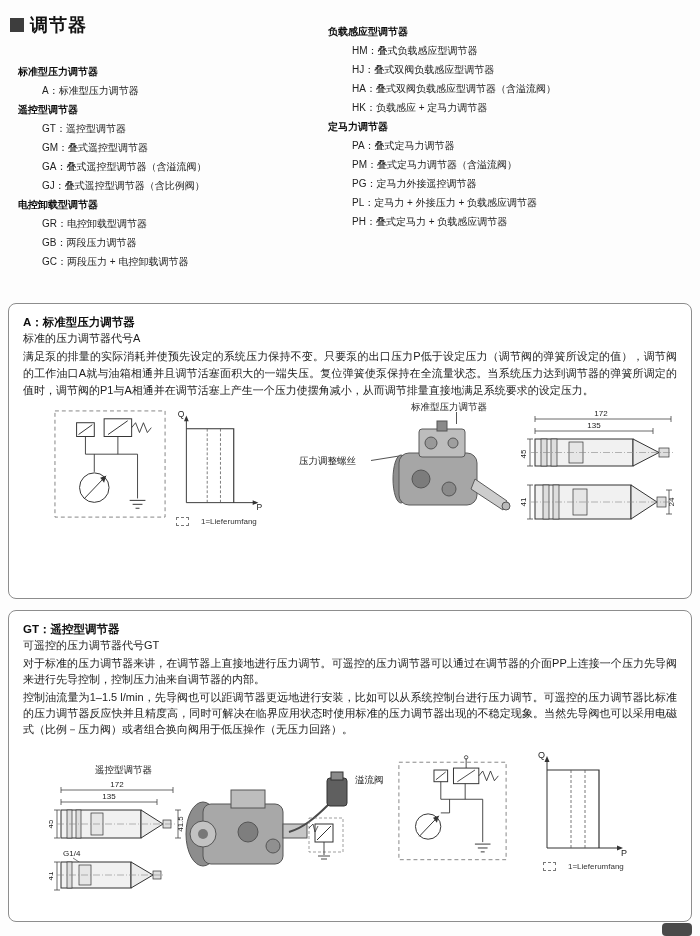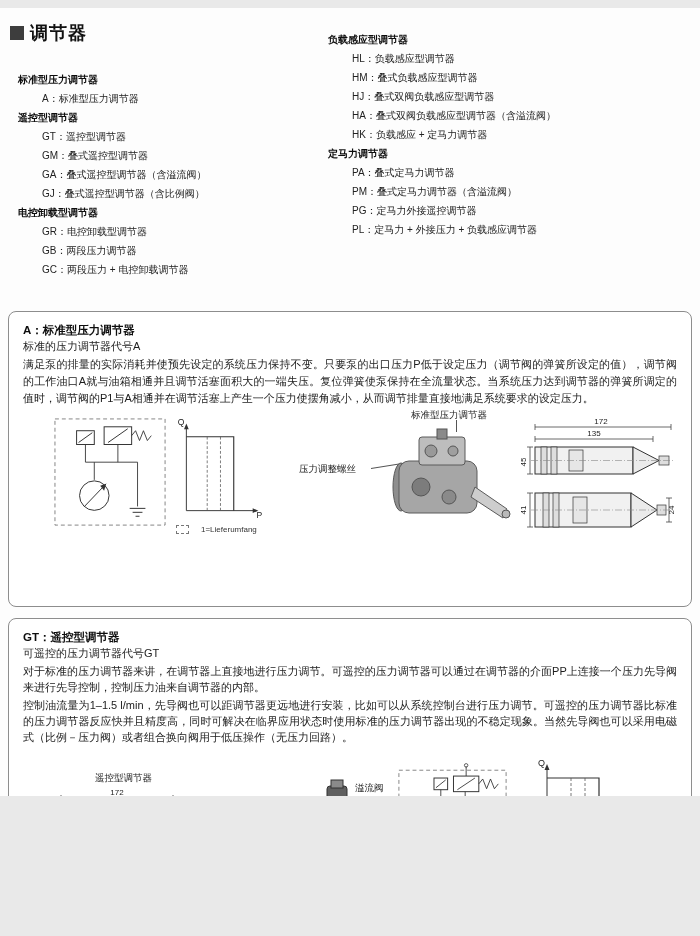--- a/index.html
+++ b/index.html
@@ -1,18 +1,18 @@
 <!DOCTYPE html>
 <html><head>
 <meta charset="utf-8">
 <style>
   * { margin:0; padding:0; box-sizing:border-box; }
   html,body { background:#e9e9e9; }
   body { font-family:"Liberation Sans","DejaVu Sans",sans-serif; }
-  .page { position:relative; width:700px; height:788px; margin:8px auto; background:#fdfdfd; overflow:hidden; color:#1a1a1a; }
+  .page { position:relative; width:700px; height:936px; margin:0 auto; background:#fdfdfd; overflow:hidden; color:#1a1a1a; }
 
   .header { position:absolute; left:10px; top:13px; display:flex; align-items:center; gap:6px; }
   .header .sq { width:14px; height:14px; background:#3d3d3d; }
   .header .title { font-size:18px; font-weight:bold; color:#111; letter-spacing:1px; }
 
   .col { position:absolute; font-size:10px; line-height:19px; color:#222; white-space:nowrap; }
   .g-head { font-weight:bold; color:#0d0d0d; }
   .g-item { padding-left:24px; }
 
   .panel { position:absolute; left:8px; width:684px; border:1px solid #8d8d8d; border-radius:8px; background:#fff; padding:11px 14px 8px 14px; overflow:hidden; }
@@ -57,30 +57,30 @@
     <div class="g-item">GA：叠式遥控型调节器（含溢流阀）</div>
     <div class="g-item">GJ：叠式遥控型调节器（含比例阀）</div>
     <div class="g-head">电控卸载型调节器</div>
     <div class="g-item">GR：电控卸载型调节器</div>
     <div class="g-item">GB：两段压力调节器</div>
     <div class="g-item">GC：两段压力 + 电控卸载调节器</div>
   </div>
 
   <div class="col" style="left:328px; top:22px;">
     <div class="g-head">负载感应型调节器</div>
-    <div class="g-item">HL：负载感应型调节器</div>
     <div class="g-item">HM：叠式负载感应型调节器</div>
     <div class="g-item">HJ：叠式双阀负载感应型调节器</div>
     <div class="g-item">HA：叠式双阀负载感应型调节器（含溢流阀）</div>
     <div class="g-item">HK：负载感应 + 定马力调节器</div>
     <div class="g-head">定马力调节器</div>
     <div class="g-item">PA：叠式定马力调节器</div>
     <div class="g-item">PM：叠式定马力调节器（含溢流阀）</div>
     <div class="g-item">PG：定马力外接遥控调节器</div>
     <div class="g-item">PL：定马力 + 外接压力 + 负载感应调节器</div>
+    <div class="g-item">PH：叠式定马力 + 负载感应调节器</div>
   </div>
 
   <section class="panel panel-a" style="top:303px; height:296px;">
     <div class="panel-title">A：标准型压力调节器</div>
     <div class="panel-sub">标准的压力调节器代号A</div>
     <p>满足泵的排量的实际消耗并使预先设定的系统压力保持不变。只要泵的出口压力P低于设定压力（调节阀的弹簧所设定的值），调节阀的工作油口A就与油箱相通并且调节活塞面积大的一端失压。复位弹簧使泵保持在全流量状态。当系统压力达到调节器的弹簧所调定的值时，调节阀的P1与A相通并在调节活塞上产生一个压力使摆角减小，从而调节排量直接地满足系统要求的设定压力。</p>
 
     <div class="diag diag-a">
 
       <svg class="abs" style="left:28px; top:4px;" width="120" height="116" viewBox="0 0 122 118">

